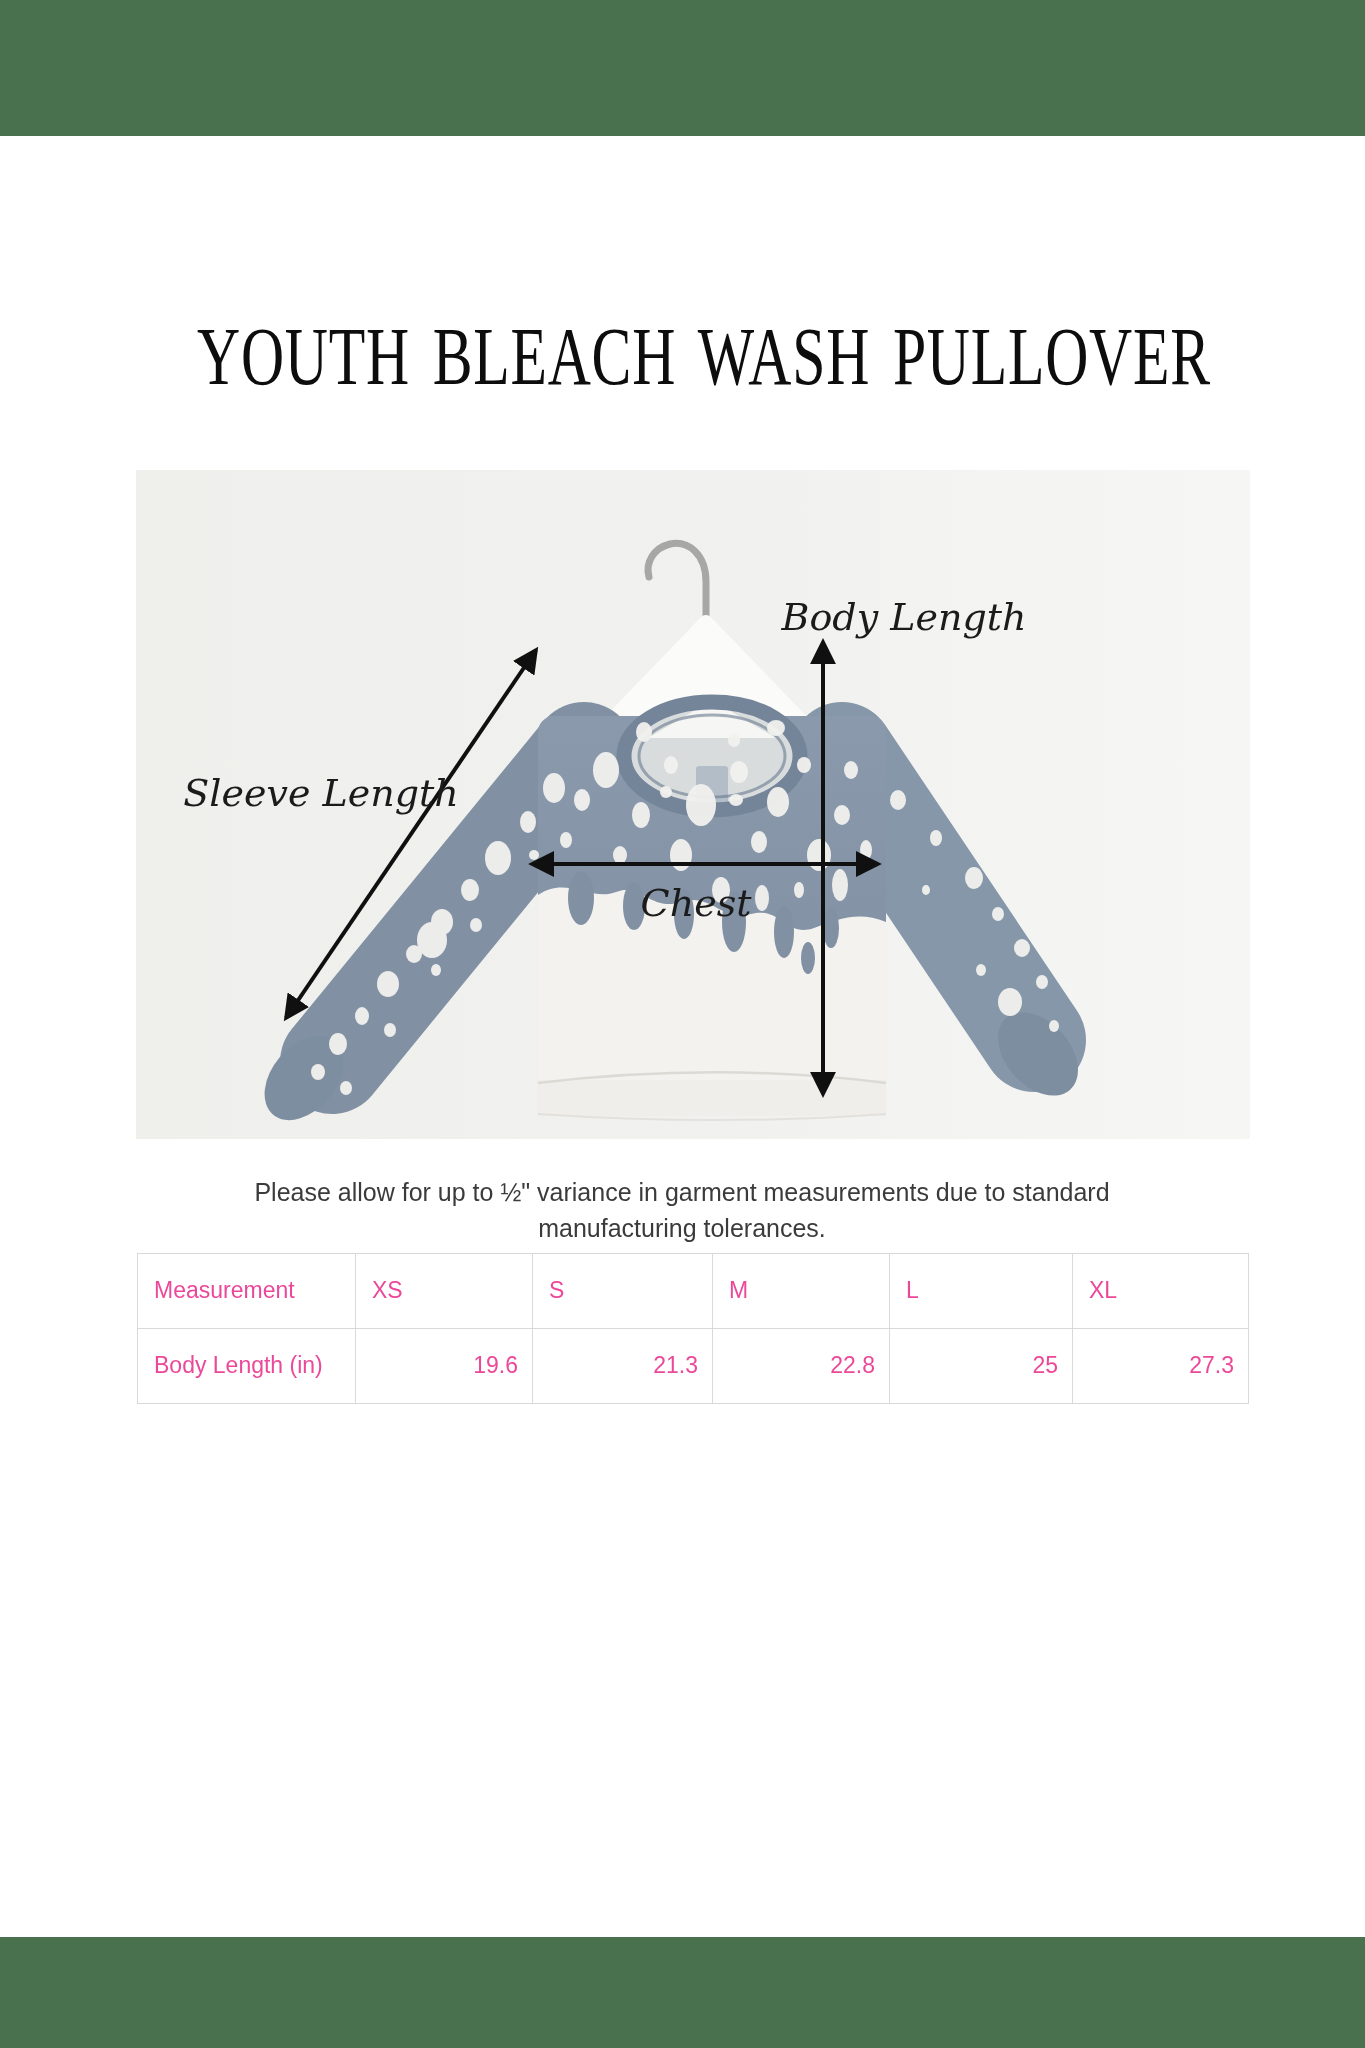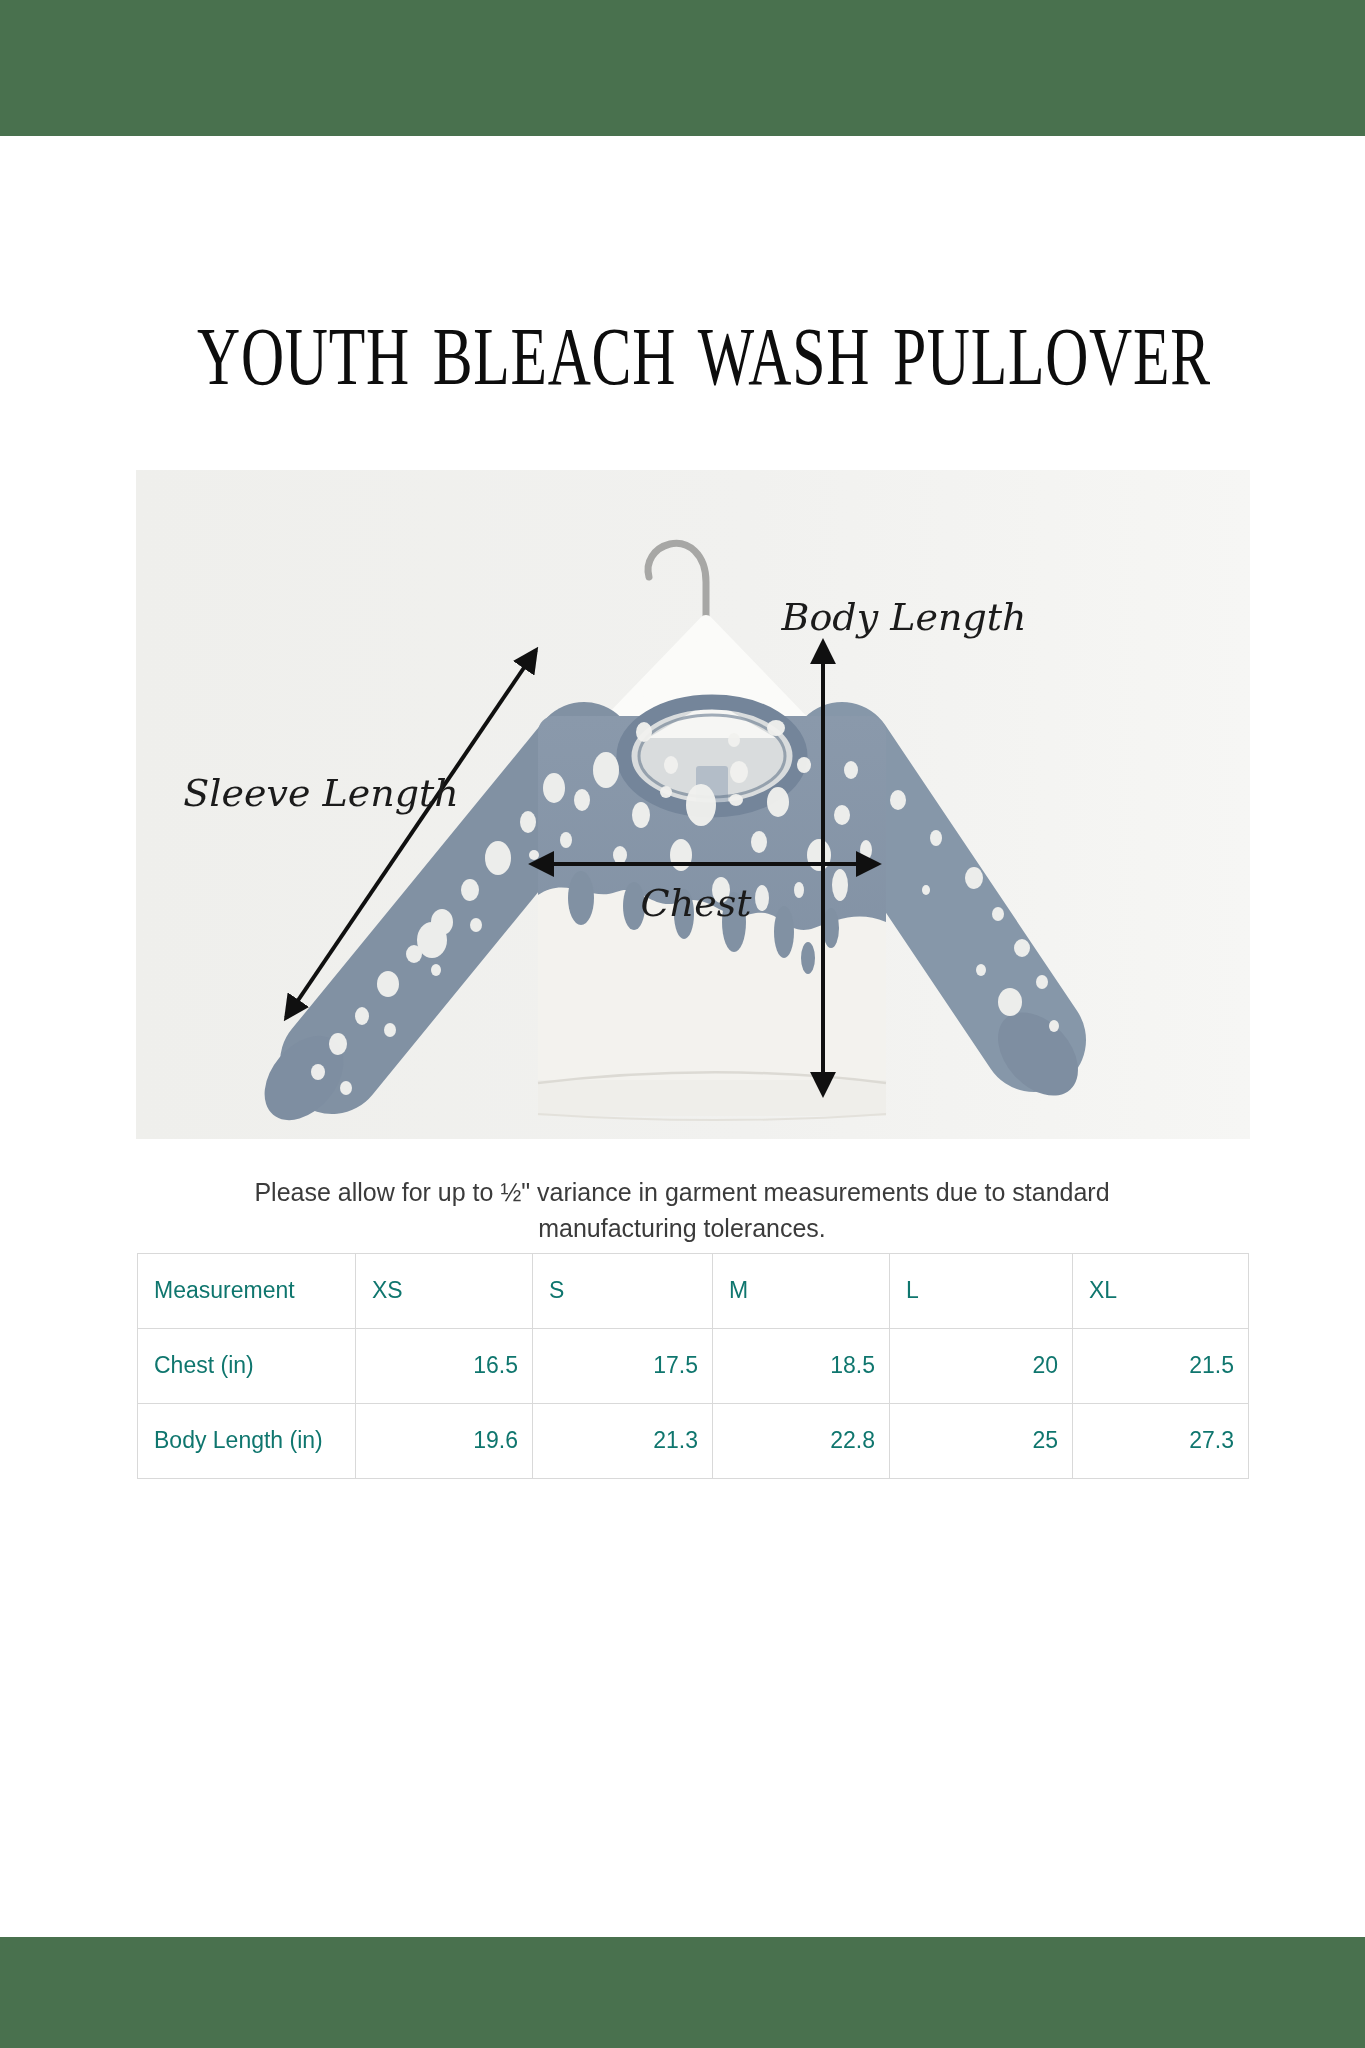--- a/index.html
+++ b/index.html
@@ -35,21 +35,21 @@
   .note {
     position:absolute; top:1150px; left:242px; width:880px;
     font-size:25px; line-height:1.42;
     color:#3b3b3b; text-align:center;
   }
 
   table.size-table {
     position:absolute; left:137px; top:1253px;
     border-collapse:collapse; table-layout:fixed;
     width:1112px; background:#ffffff;
-    font-size:23px; color:#0f766e;
+    font-size:23px; color:#ec4899;
   }
   table.size-table td, table.size-table th {
     border:1px solid #d9d9d9;
     font-weight:normal;
     height:74px;
     vertical-align:middle;
     text-align:left;
     padding:0 14px 0 16px;
     line-height:1.3;
   }
@@ -213,28 +213,20 @@
     <tbody>
         <tr>
       <th>Measurement</th>
       <th>XS</th>
       <th>S</th>
       <th>M</th>
       <th>L</th>
       <th>XL</th>
     </tr>
     <tr class="num-row">
-      <td>Chest (in)</td>
-      <td>16.5</td>
-      <td>17.5</td>
-      <td>18.5</td>
-      <td>20</td>
-      <td>21.5</td>
-    </tr>
-    <tr class="num-row">
       <td>Body Length (in)</td>
       <td>19.6</td>
       <td>21.3</td>
       <td>22.8</td>
       <td>25</td>
       <td>27.3</td>
     </tr>
   </tbody>
     </table>
 

